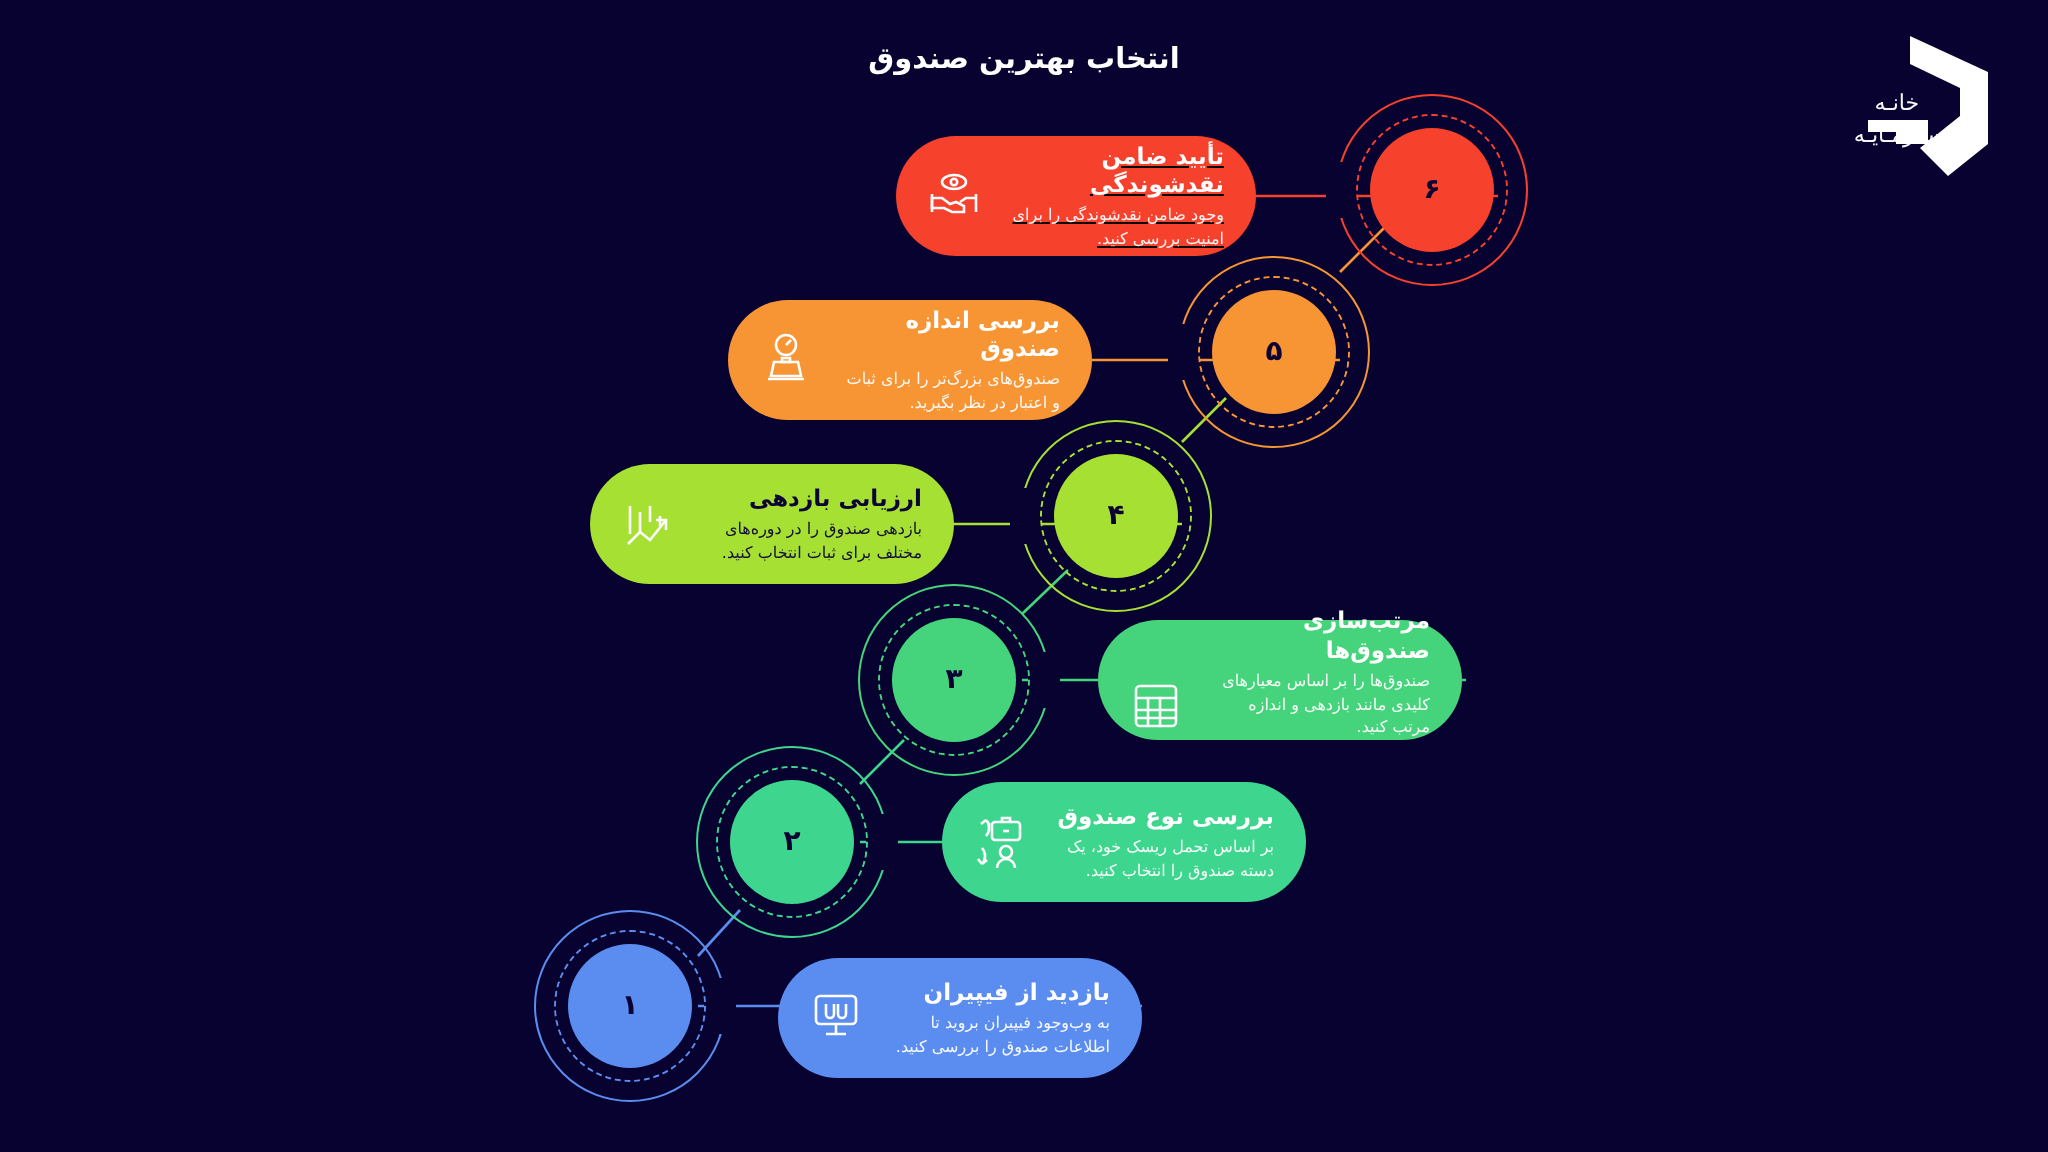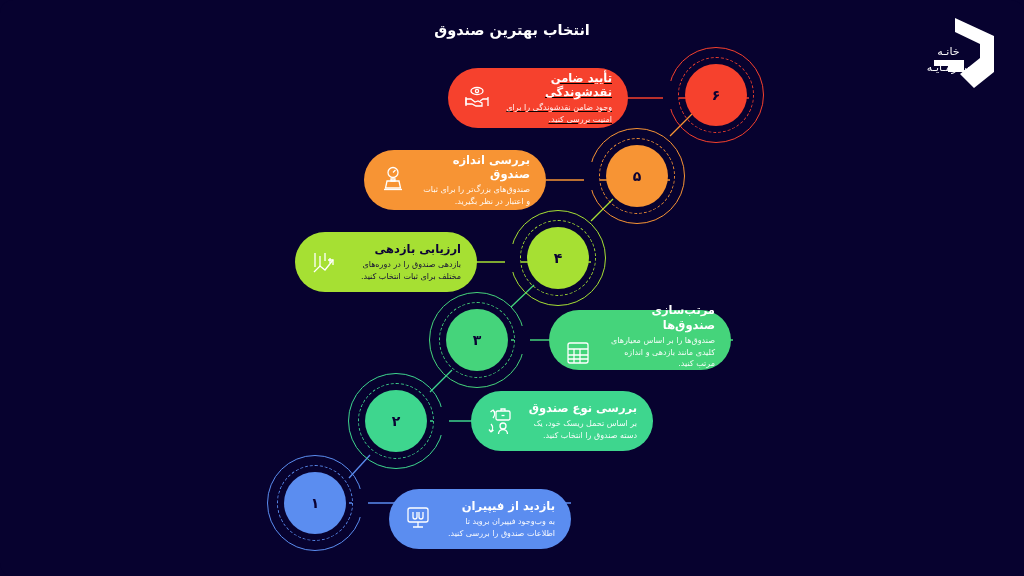--- a/index.html
+++ b/index.html
@@ -151,21 +151,21 @@
     <path d="M546 180 L670 180" stroke="#f79434" stroke-width="1.3" fill="none"></path>
     <path d="M627 98 L749 98" stroke="#f6412d" stroke-width="1.3" fill="none"></path>
   </svg>
 
   <div class="node open-right" style="--c:#5b8df0; left:267px; top:455px;">
     <div class="ring-solid"></div>
     <div class="gap"></div>
     <div class="ring-dash"></div>
     <div class="disc">۱</div>
   </div>
-  <div class="card" style="--c:#5b8df0; left:389px; top:489px; width:182px;">
+  <div class="card" style="--c:#5b8df0; left:389px; top:479px; width:182px;">
     <div class="txt">
       <div class="ttl">بازدید از فیپیران</div>
       <div class="dsc">به وب‌وجود فیپیران بروید تا اطلاعات صندوق را بررسی کنید.</div>
     </div>
     <div class="ico">
       <svg width="30" height="30" viewBox="0 0 30 30" fill="none" stroke="#fff" stroke-width="1.3">
         <rect x="5" y="4" width="20" height="14" rx="2"></rect>
         <path d="M15 18 V23 M10 23 H20"></path>
         <path d="M10 8 v5 a2 2 0 0 0 4 0 v-5"></path>
         <path d="M16 8 v5 a2 2 0 0 0 4 0 v-5"></path>

